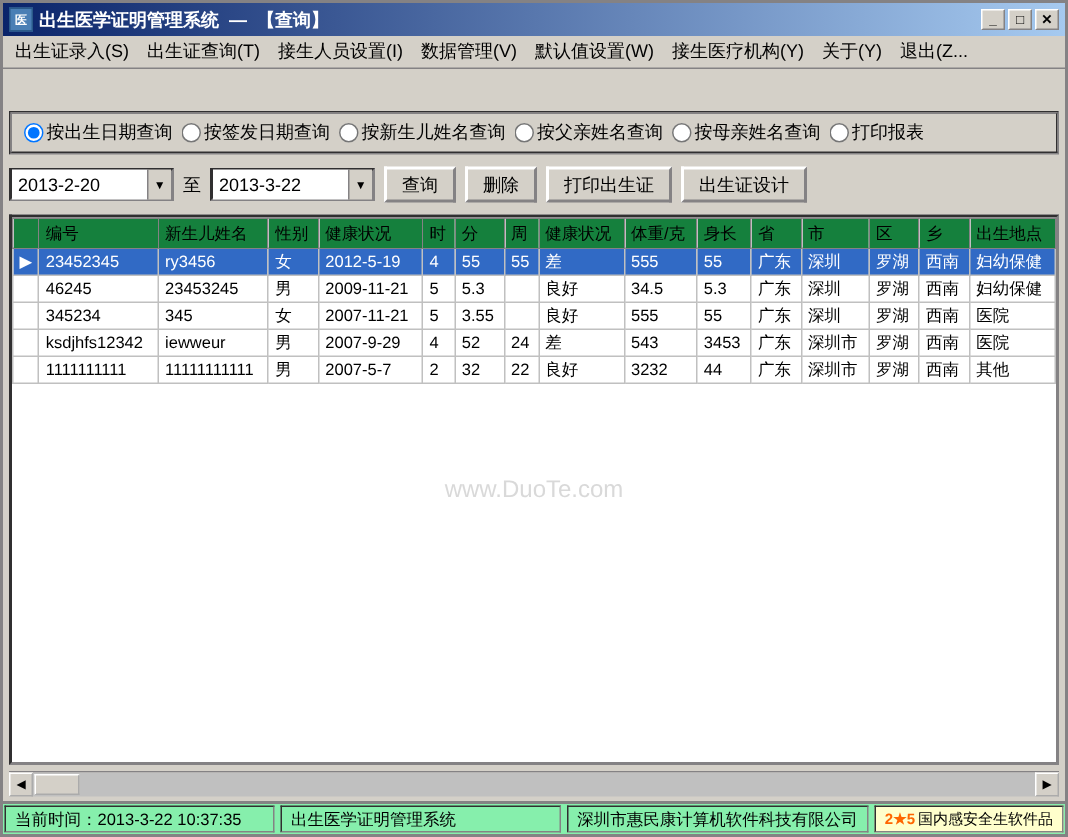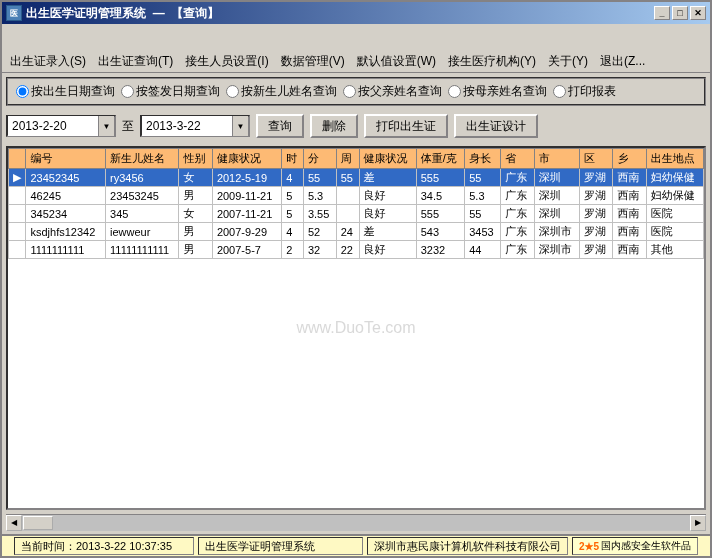--- a/index.html
+++ b/index.html
@@ -79,21 +79,20 @@
 
     
     .menu-bar {
       background: #d4d0c8;
       height: 22px;
       display: flex;
       align-items: center;
       padding: 0 2px;
       border-bottom: 1px solid #848284;
       flex-shrink: 0;
-      margin-top: 27px;
     }
 
     .menu-item {
       padding: 2px 6px;
       font-size: 12px;
       cursor: pointer;
       white-space: nowrap;
     }
 
     
@@ -109,20 +108,21 @@
 
     
     .radio-group {
       display: flex;
       align-items: center;
       gap: 6px;
       flex-wrap: wrap;
       background: #d4d0c8;
       border: 2px groove #848284;
       padding: 4px 8px;
+      margin-top: 24px;
     }
 
     .radio-item {
       display: flex;
       align-items: center;
       gap: 2px;
       white-space: nowrap;
       cursor: pointer;
     }
 
@@ -208,21 +208,21 @@
       position: sticky;
       top: 0;
     }
 
     th {
       border: 1px solid #848284;
       padding: 2px 4px;
       text-align: left;
       font-weight: normal;
       white-space: nowrap;
-      background: #fdba74;
+      background: #15803d;
     }
 
     td {
       border: 1px solid #c0c0c0;
       padding: 1px 4px;
       white-space: nowrap;
     }
 
     tr.selected td {
       background: #316ac5;
@@ -254,25 +254,25 @@
       transform: translate(-50%, -50%);
       color: rgba(180, 180, 180, 0.5);
       font-size: 16px;
       pointer-events: none;
       white-space: nowrap;
     }
 
     
     .status-bar {
       height: 22px;
-      background: #fef9c3;
+      background: #86efac;
       border-top: 2px solid #848284;
       display: flex;
       align-items: center;
-      padding: 0 12px;
+      padding: 0 1px;
       gap: 0;
       flex-shrink: 0;
     }
 
     .status-section {
       padding: 1px 6px;
       border: 1px inset #848284;
       height: 18px;
       display: flex;
       align-items: center;

